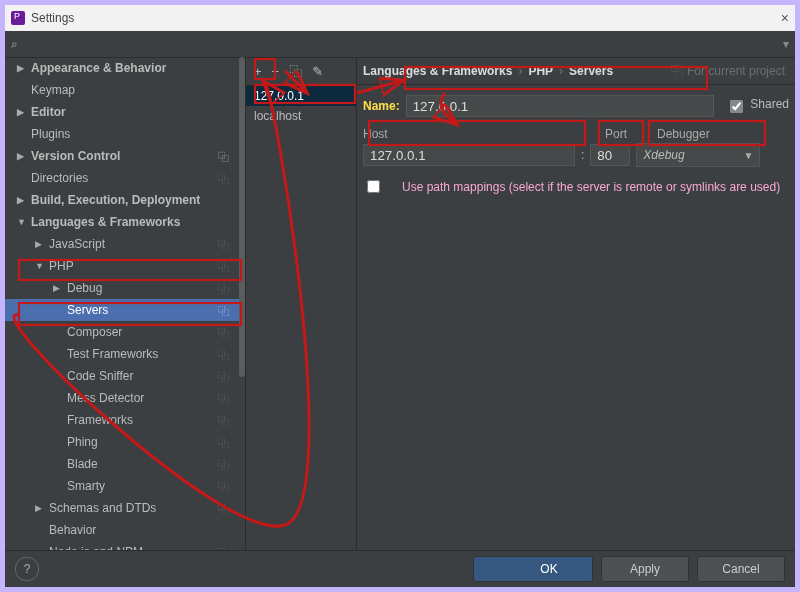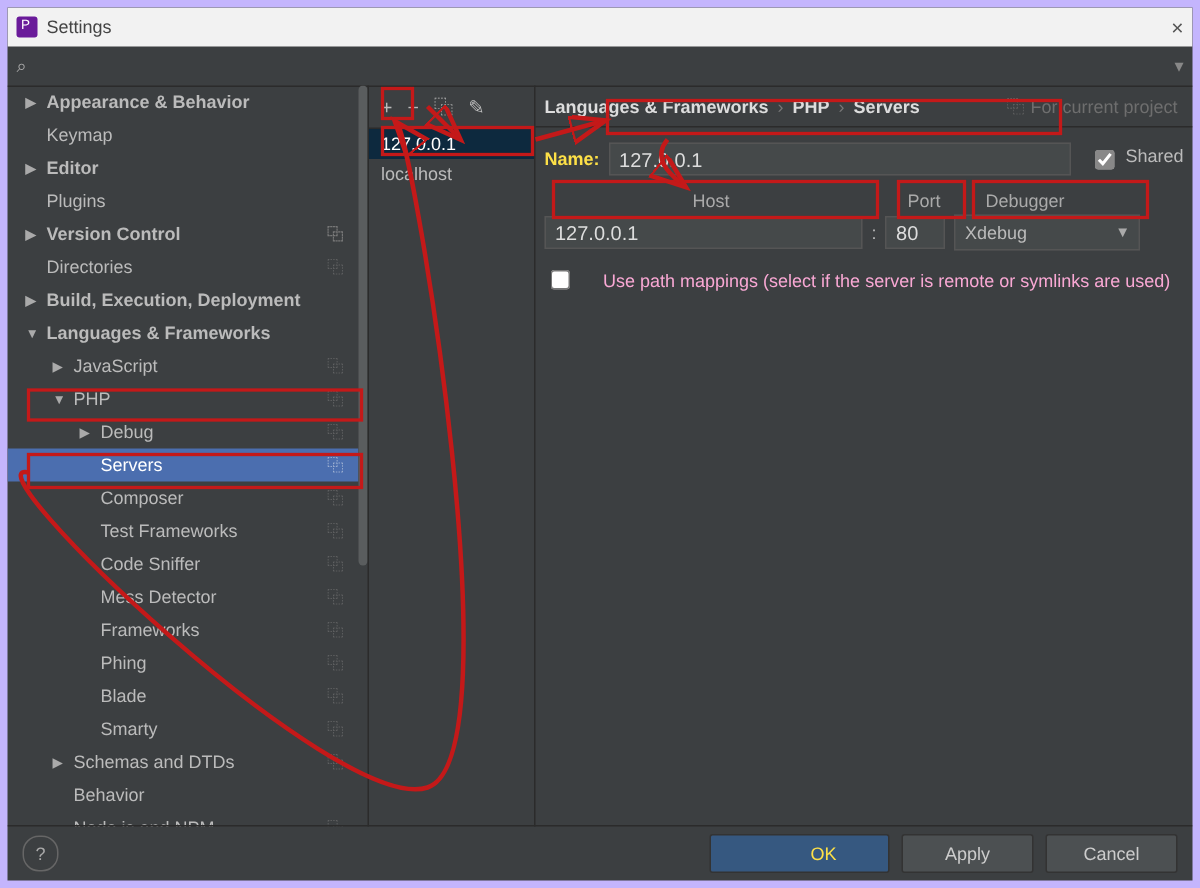--- a/index.html
+++ b/index.html
@@ -58,31 +58,31 @@
   .right{flex:1;display:flex;flex-direction:column;min-width:0;}
   .right-inner{padding:0;}
   .breadcrumb{height:28px;display:flex;align-items:center;gap:6px;padding:0 10px 0 6px;color:#aaa;border-bottom:1px solid var(--border);box-sizing:border-box;}
   .breadcrumb .sep{color:#777;}
   .breadcrumb .project-hint{margin-left:auto;color:#6e6e6e;display:flex;align-items:center;gap:4px;}
   .formrow{display:flex;align-items:center;margin:10px 6px;gap:6px;}
   .formrow label.fld{color:#fde047;font-weight:bold;}
   .txt{background:var(--bg-input);border:1px solid #555;height:22px;color:#ddd;padding:0 6px;box-sizing:border-box;}
   .chk{accent-color:#888;}
   .hdr-labels{display:flex;gap:6px;margin:4px 6px 0 6px;color:#aaa;}
-  .hdr-labels span:nth-child(1){flex:0 0 222px;text-align:center;}
+  .hdr-labels span:nth-child(1){flex:0 0 222px;}
   .hdr-labels span:nth-child(3){margin-left:0px;width:46px;}
   .hdr-labels span:nth-child(4){flex:0 0 112px;}
   .select{background:var(--bg-input);border:1px solid #555;height:22px;display:flex;align-items:center;padding:0 6px;justify-content:space-between;cursor:pointer;}
   .select .caret{color:#aaa;font-size:10px;}
   
   .footer{position:absolute;bottom:0;left:0;right:0;height:36px;border-top:1px solid var(--border);display:flex;align-items:center;padding:0 10px;gap:8px;}
   .footer .help{width:22px;height:22px;border:1px solid #666;border-radius:11px;display:flex;align-items:center;justify-content:center;color:#aaa;cursor:pointer;}
   .footer .spacer{flex:1;}
   .btn{height:24px;min-width:62px;padding:0 12px;border:1px solid #333;display:flex;align-items:center;justify-content:center;cursor:pointer;border-radius:2px;}
-  .btn.primary{background:var(--blue-btn);color:#fde047;padding-left:44px;}
+  .btn.primary{background:var(--blue-btn);color:#ffffff;padding-left:44px;}
   .btn.secondary{background:var(--gray-btn);color:#ccc;}
   
   .annot{position:absolute;pointer-events:none;top:0;left:0;right:0;bottom:0;}
   .annot rect,.annot path{stroke:var(--red-annot);fill:none;}
   .hl{stroke-width:2.2;}
   .arrow{stroke-width:3;}
 </style>
 </head>
 <body>
 
@@ -260,21 +260,21 @@
           <span>Host</span>
           <span style="width:8px;"></span>
           <span>Port</span>
           <span>Debugger</span>
         </div>
 
         <div class="formrow" style="margin-top:2px;">
           <input class="txt" style="width: 212px;" value="127.0.0.1">
           <span>:</span>
           <input class="txt" style="width: 40px;" value="80">
-          <div class="select" style="width:110px;">
+          <div class="select" style="width:110px;font-style:italic;">
             <span>Xdebug</span>
             <span class="caret">▼</span>
           </div>
         </div>
 
         <div class="formrow" style="margin-top:6px;">
           <input type="checkbox" class="chk" style="">
           <span style="color:#f9a8d4;margin-left:13px;">Use path mappings (select if the server is remote or symlinks are used)</span>
         </div>
       </div>

